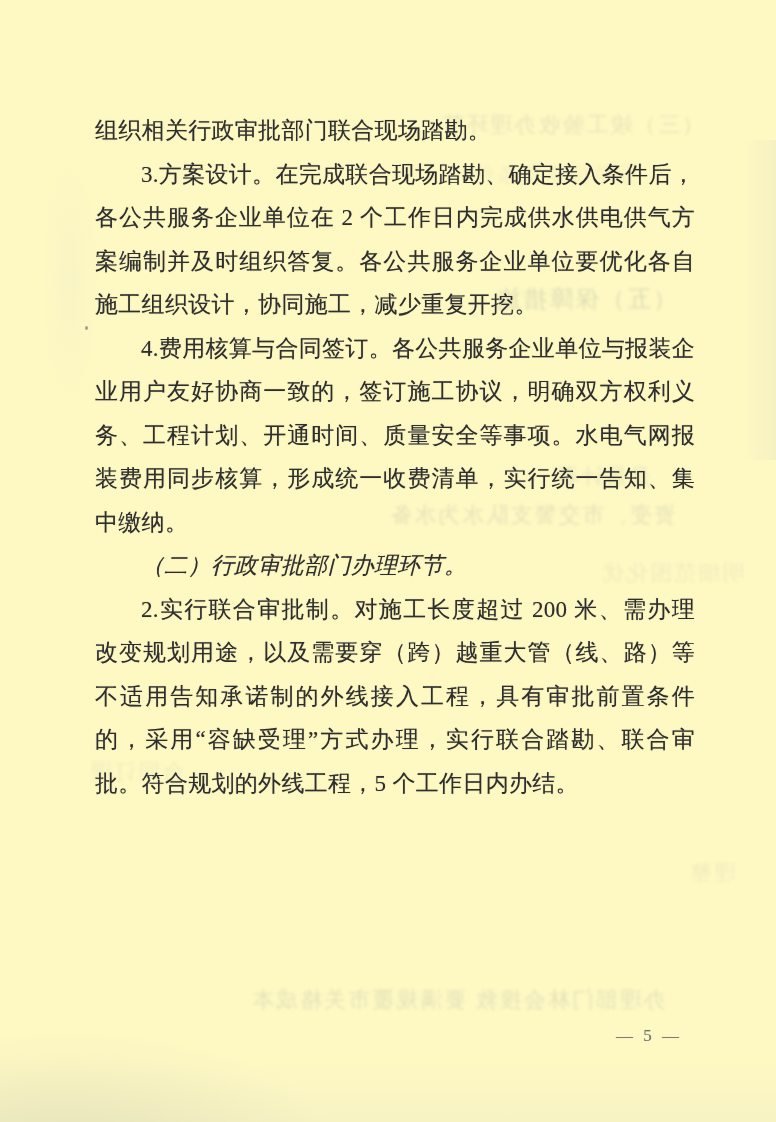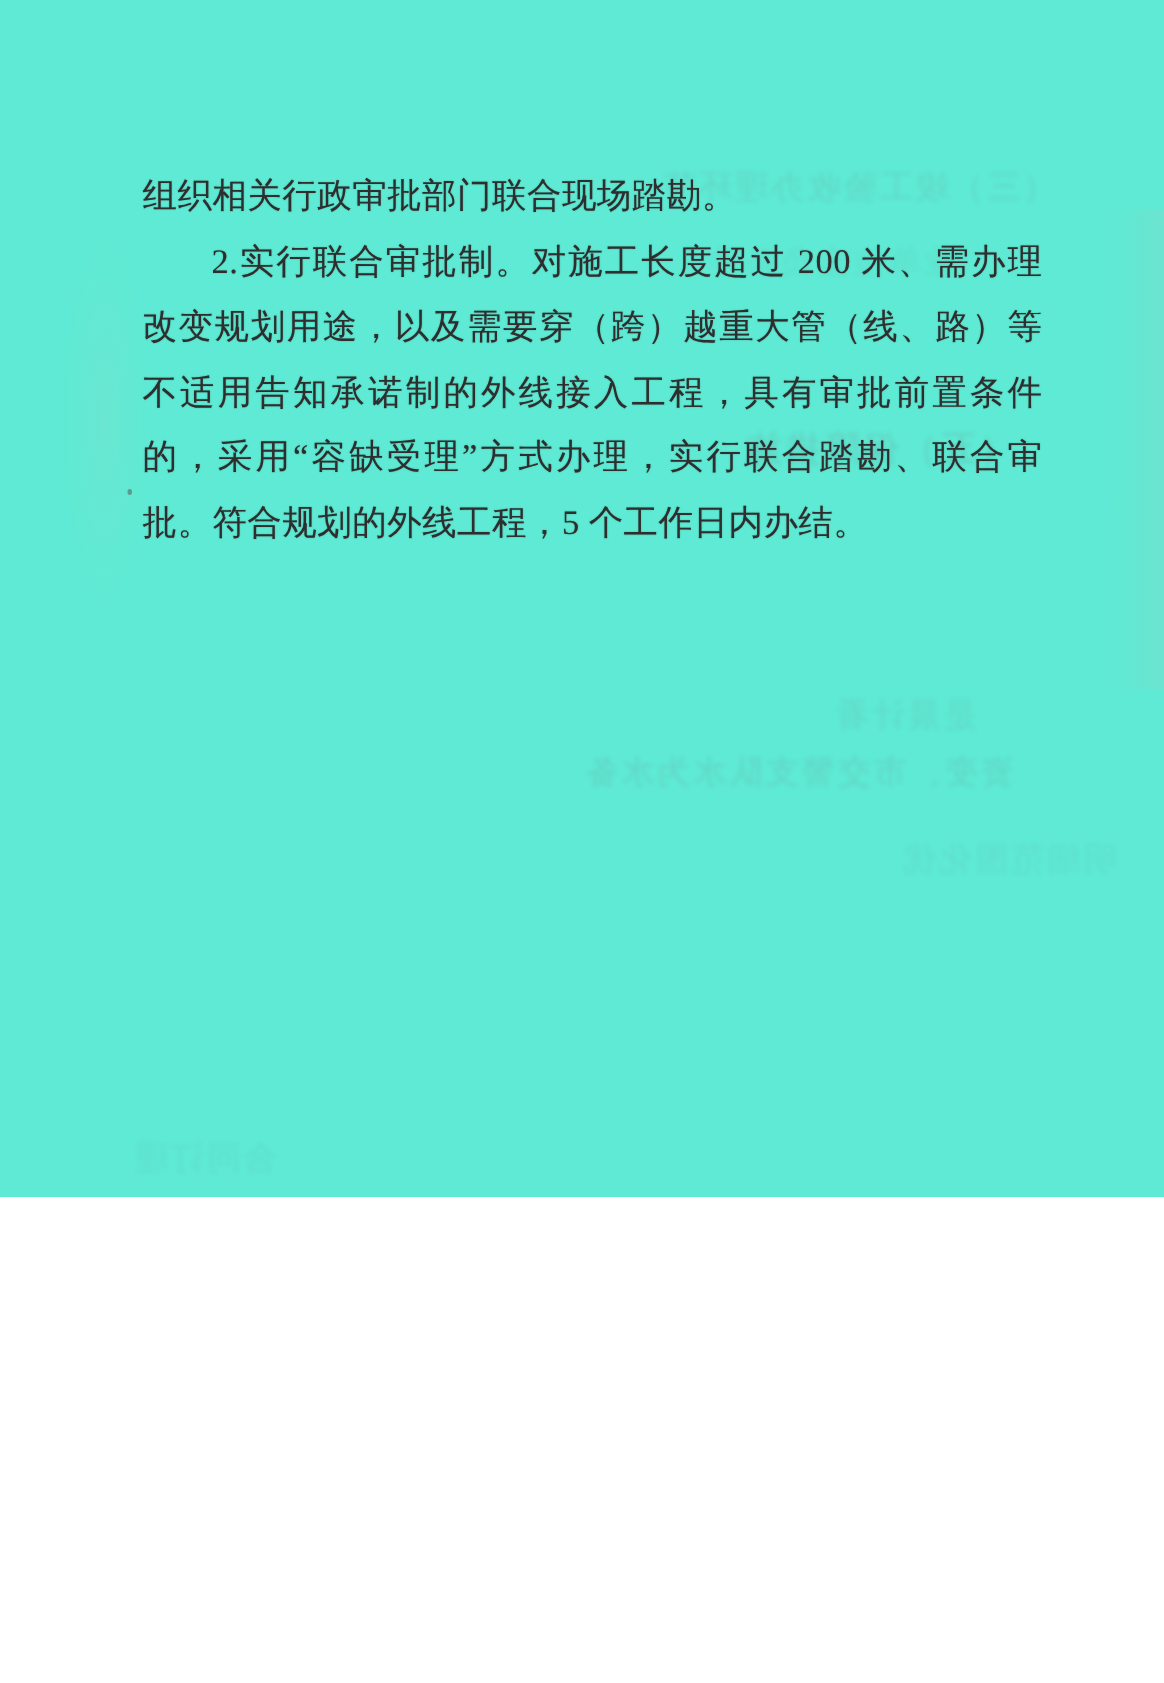--- a/index.html
+++ b/index.html
@@ -4,22 +4,22 @@
 <style>
   * { margin: 0; padding: 0; box-sizing: border-box; }
   html, body { width: 776px; height: 1122px; }
   body {
     font-family: "Liberation Serif", "DejaVu Serif", serif;
     background: #ffffff;
   }
   .page {
     position: relative;
     width: 776px;
-    height: 798px;
-    background: #5eead4;
+    height: 1122px;
+    background: #fef9c3;
     overflow: hidden;
   }
   
   .smudge { position: absolute; pointer-events: none; }
   .smudge-bottom-left {
     left: -60px; top: 1020px; width: 420px; height: 180px;
     background: radial-gradient(ellipse at 30% 70%, rgba(170,170,162,0.22), rgba(170,170,162,0.0) 65%);
   }
   .smudge-bottom-wide {
     left: 0; top: 1060px; width: 776px; height: 62px;
@@ -92,18 +92,21 @@
   <div class="bleed-line" style="left:495px; top:283px; opacity:0.22; font-size:24px;">（五）保障措施</div>
   <div class="bleed-line" style="left:555px; top:462px; opacity:0.14;">是晨计看</div>
   <div class="bleed-line" style="left:388px; top:500px; opacity:0.18;">资变、市交警支队水为水备</div>
   <div class="bleed-line" style="left:88px; top:757px; opacity:0.10;">合同订理</div>
   <div class="bleed-line" style="left:600px; top:558px; opacity:0.10;">明细范围化优</div>
   <div class="bleed-line" style="left:250px; top:985px; opacity:0.18;">办理部门林会搜救 要满规覆市关格成本</div>
   <div class="bleed-line" style="left:688px; top:858px; opacity:0.10;">理整</div>
 
   <main class="content">
     <p class="para no-indent">组织相关行政审批部门联合现场踏勘。</p>
+    <p class="para">3.方案设计。在完成联合现场踏勘、确定接入条件后，各公共服务企业单位在 2 个工作日内完成供水供电供气方案编制并及时组织答复。各公共服务企业单位要优化各自施工组织设计，协同施工，减少重复开挖。</p>
+    <p class="para">4.费用核算与合同签订。各公共服务企业单位与报装企业用户友好协商一致的，签订施工协议，明确双方权利义务、工程计划、开通时间、质量安全等事项。水电气网报装费用同步核算，形成统一收费清单，实行统一告知、集中缴纳。</p>
+    <p class="para kaiti">（二）行政审批部门办理环节。</p>
     <p class="para">2.实行联合审批制。对施工长度超过 200 米、需办理改变规划用途，以及需要穿（跨）越重大管（线、路）等不适用告知承诺制的外线接入工程，具有审批前置条件的，采用“容缺受理”方式办理，实行联合踏勘、联合审批。符合规划的外线工程，5 个工作日内办结。</p>
   </main>
 
   <div class="page-number">— 5 —</div>
 
 </div>
 
 </body></html>

